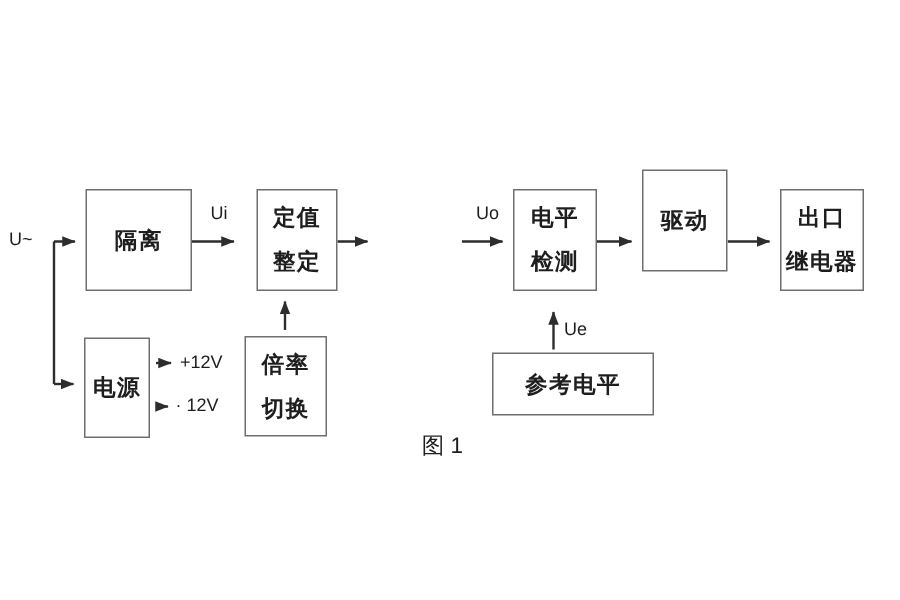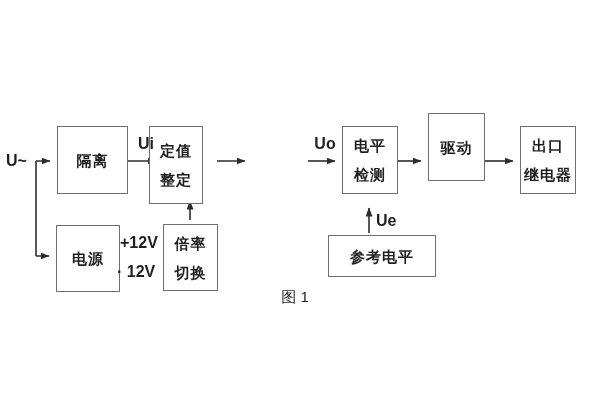--- a/index.html
+++ b/index.html
@@ -38,22 +38,22 @@
     justify-content: center;
     box-sizing: border-box;
     font-size: 15px;
     font-weight: bold;
     color: var(--text, #1e1e1e);
     letter-spacing: 1px;
   }
   .box span { display: block; line-height: 29px; white-space: nowrap; }
   .sig {
     position: absolute;
-    font-size: 16px;
-    font-weight: bold;
+    font-size: 12px;
+    font-weight: normal;
     color: var(--text, #1e1e1e);
     white-space: nowrap;
   }
   .sig.center { text-align: center; }
   .caption {
     position: absolute;
     font-size: 15px;
     font-weight: normal;
     color: var(--text, #1e1e1e);
     text-align: center;
@@ -84,37 +84,37 @@
     <path class="wire" d="M104,242 H114" marker-end="url(#ah)"></path>
     <path class="wire" d="M104,271 H112" marker-end="url(#ah)"></path>
 
     <path class="wire" d="M190,220 V201" marker-end="url(#ah)"></path>
     <path class="wire" d="M369,233 V208" marker-end="url(#ah)"></path>
   </svg>
 
   <div class="box" style="left:57px;top:126px;width:71px;height:68px">
     <span>隔离</span>
   </div>
-  <div class="box" style="left:149px;top:126px;width:54px;height:78px">
+  <div class="box" style="left:171px;top:126px;width:54px;height:68px">
     <span>定值</span>
     <span>整定</span>
   </div>
   <div class="box" style="left:342px;top:126px;width:56px;height:68px">
     <span>电平</span>
     <span>检测</span>
   </div>
   <div class="box" style="left:428px;top:113px;width:57px;height:68px">
     <span>驱动</span>
   </div>
   <div class="box" style="left:520px;top:126px;width:56px;height:68px">
     <span>出口</span>
     <span>继电器</span>
   </div>
 
-  <div class="box" style="left:56px;top:225px;width:64px;height:67px">
+  <div class="box" style="left:56px;top:225px;width:44px;height:67px">
     <span>电源</span>
   </div>
   <div class="box" style="left:163px;top:224px;width:55px;height:67px">
     <span>倍率</span>
     <span>切换</span>
   </div>
   <div class="box" style="left:328px;top:235px;width:108px;height:42px">
     <span>参考电平</span>
   </div>
 

